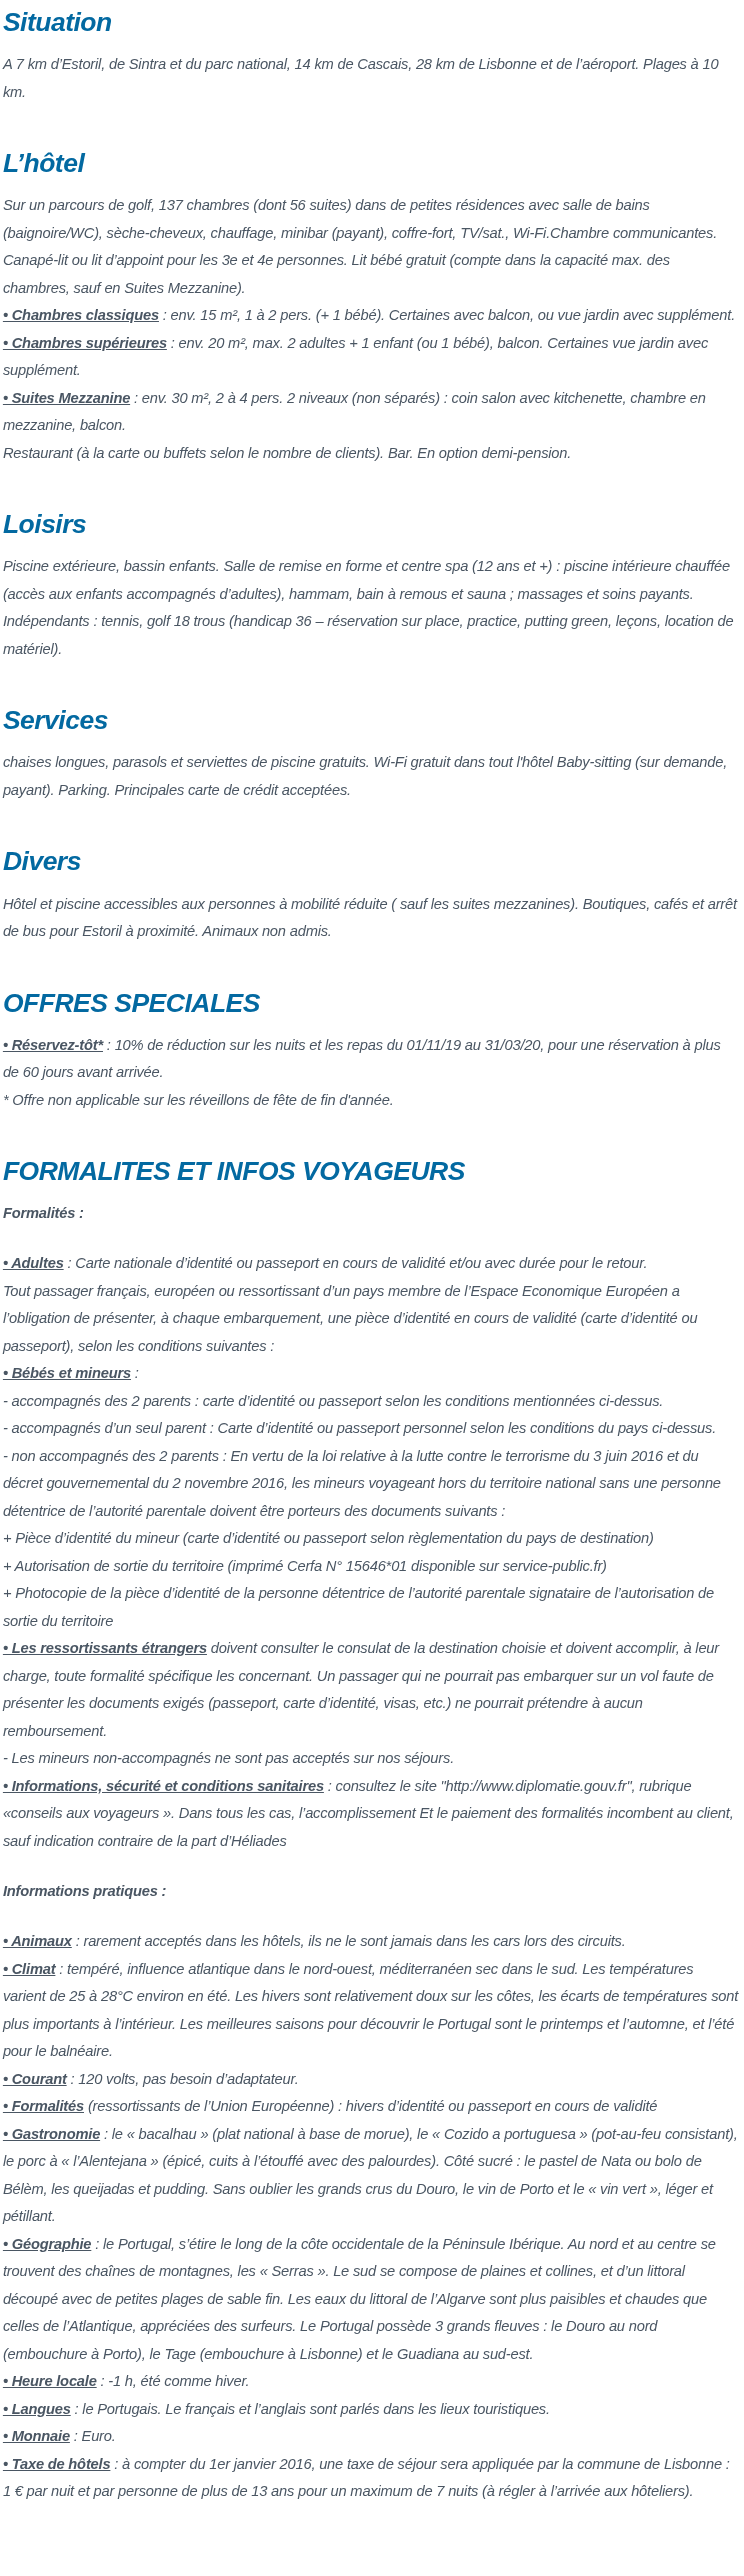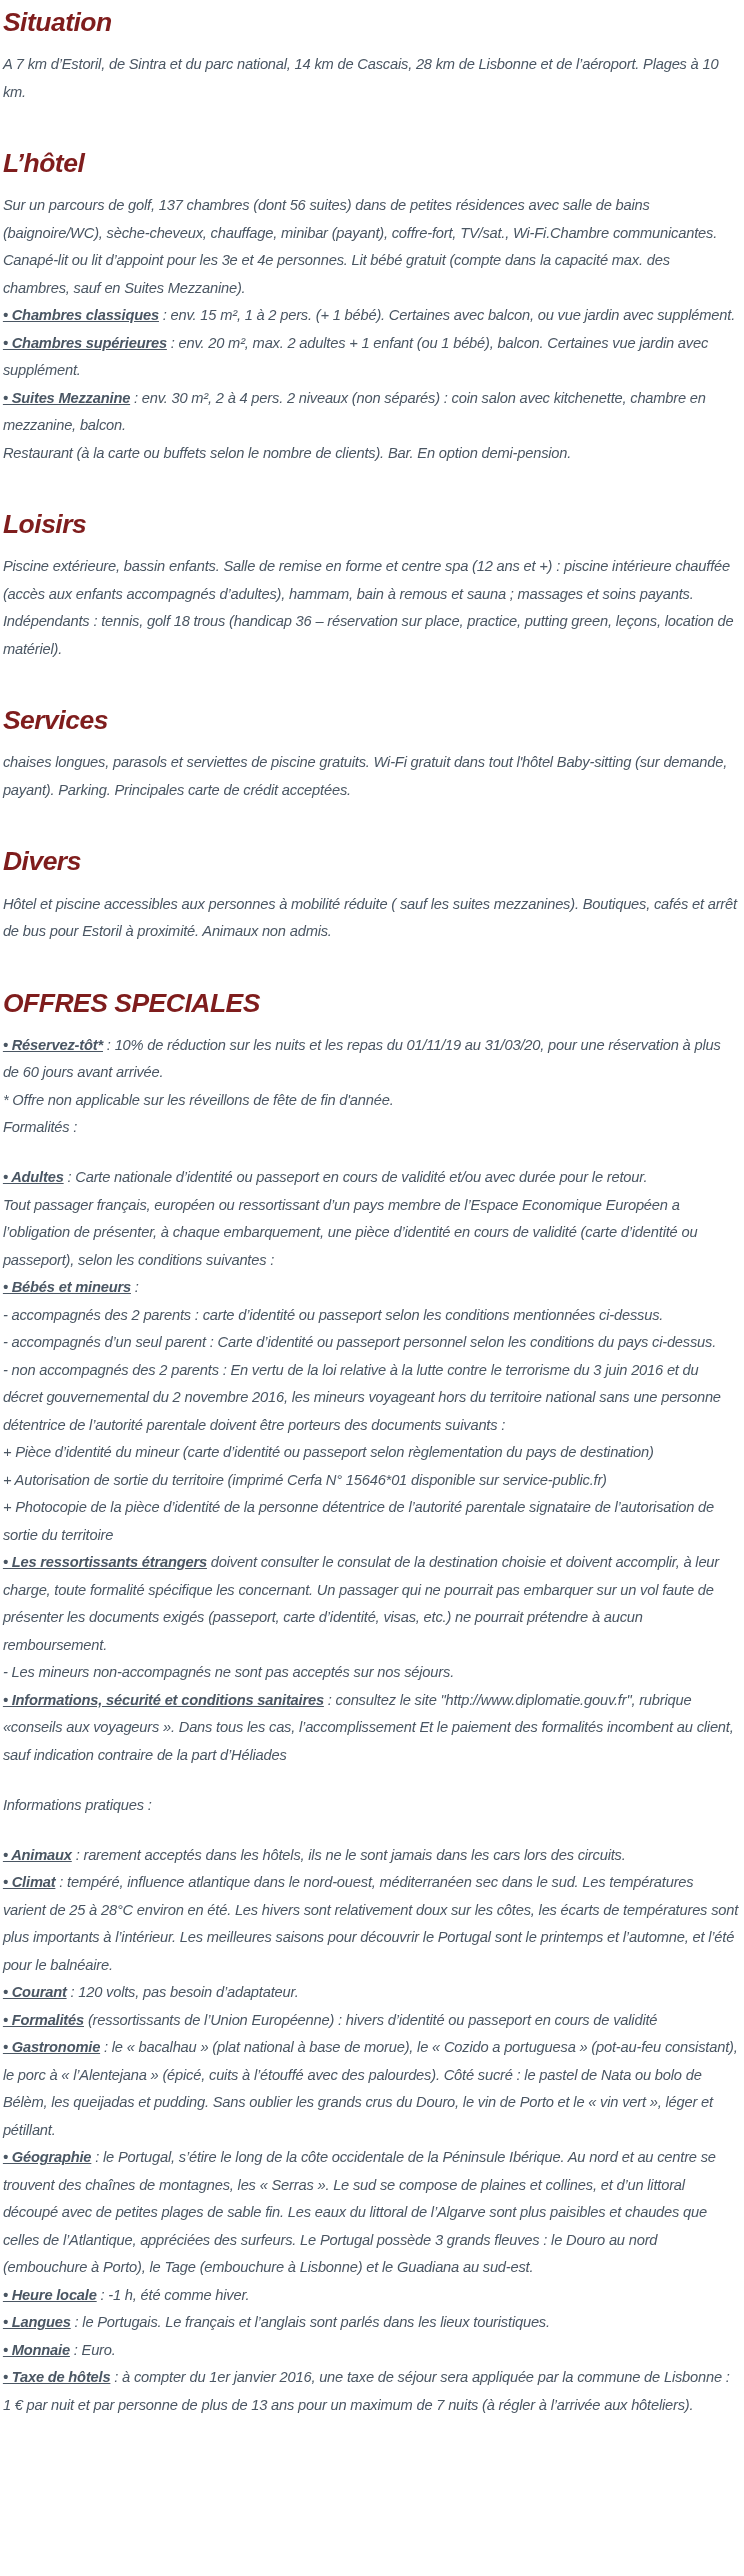--- a/index.html
+++ b/index.html
@@ -11,30 +11,30 @@
     font-style: italic;
     font-size: 14.7px;
     line-height: 27.5px;
     letter-spacing: -0.2px;
     color: #4a5663;
   }
   h2 {
     font-family: "Liberation Sans", sans-serif;
     font-style: italic;
     font-weight: bold;
-    color: #7f1d1d;
+    color: #0369a1;
     font-size: 26.5px;
     line-height: 1.22;
     letter-spacing: -0.5px;
     margin: 41px 0 12.8px 0;
   }
   section:first-of-type h2 { margin-top: 3.9px; }
   p { margin: 0; }
   .b { font-weight: bold; text-decoration: underline; }
-  .subhead { font-weight: normal; }
+  .subhead { font-weight: bold; }
   .spacer { height: 22.6px; }
 </style>
 </head>
 <body>
 
 <main id="doc-root">
     <section>
       <h2>Situation</h2>
       <p><span>A 7 km d’Estoril, de Sintra et du parc national, 14 km de Cascais, 28 km de Lisbonne et de l’aéroport. Plages à 10 km.</span></p>
     </section>
@@ -59,20 +59,21 @@
     <section>
       <h2>Divers</h2>
       <p><span>Hôtel et piscine accessibles aux personnes à mobilité réduite ( sauf les suites mezzanines). Boutiques, cafés et arrêt de bus pour Estoril à proximité. Animaux non admis.</span></p>
     </section>
     <section>
       <h2>OFFRES SPECIALES</h2>
       <p><span class="b">• Réservez-tôt*</span><span> : 10% de réduction sur les nuits et les repas du 01/11/19 au 31/03/20, pour une réservation à plus de 60 jours avant arrivée.</span></p>
       <p><span>* Offre non applicable sur les réveillons de fête de fin d'année.</span></p>
     </section>
     <section>
+      <h2>FORMALITES ET INFOS VOYAGEURS</h2>
       <p class="subhead"><span>Formalités :</span></p>
       <div class="spacer"></div>
       <p><span class="b">• Adultes</span><span> : Carte nationale d’identité ou passeport en cours de validité et/ou avec durée pour le retour.</span></p>
       <p><span>Tout passager français, européen ou ressortissant d’un pays membre de l’Espace Economique Européen a l’obligation de présenter, à chaque embarquement, une pièce d’identité en cours de validité (carte d’identité ou passeport), selon les conditions suivantes :</span></p>
       <p><span class="b">• Bébés et mineurs</span><span> :</span></p>
       <p><span>- accompagnés des 2 parents : carte d’identité ou passeport selon les conditions mentionnées ci-dessus.</span></p>
       <p><span>- accompagnés d’un seul parent : Carte d’identité ou passeport personnel selon les conditions du pays ci-dessus.</span></p>
       <p><span>- non accompagnés des 2 parents : En vertu de la loi relative à la lutte contre le terrorisme du 3 juin 2016 et du décret gouvernemental du 2 novembre 2016, les mineurs voyageant hors du territoire national sans une personne détentrice de l’autorité parentale doivent être porteurs des documents suivants :</span></p>
       <p><span>+ Pièce d’identité du mineur (carte d’identité ou passeport selon règlementation du pays de destination)</span></p>
       <p><span>+ Autorisation de sortie du territoire (imprimé Cerfa N° 15646*01 disponible sur service-public.fr)</span></p>

